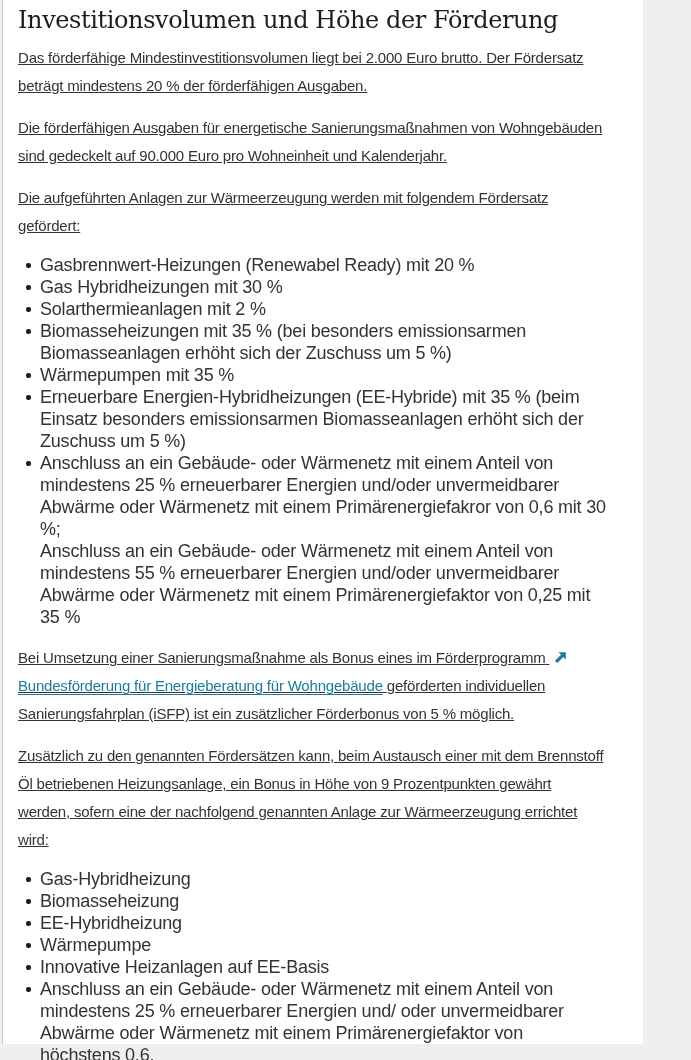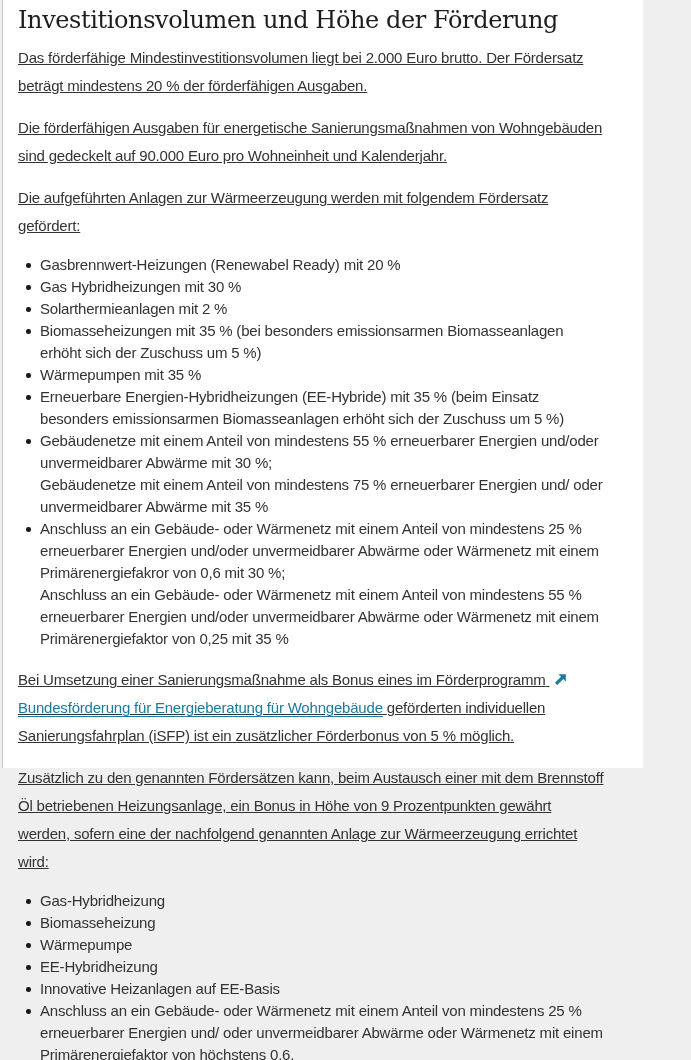--- a/index.html
+++ b/index.html
@@ -12,21 +12,21 @@
   body{
     width:691px;height:1060px;
     background:#efefef;
     font-family:"Liberation Sans",sans-serif;
     overflow:hidden;
     position:relative;
   }
   .content{
     position:absolute;
     left:2px;top:0;
-    width:641px;height:768px;
+    width:641px;height:1044px;
     background:#ffffff;
     border-left:1px solid #c9c9c9;
     padding:4px 36px 0 15px;
   }
   h2{
     font-family:"DejaVu Serif","Liberation Serif",serif;
     font-weight:500;
     font-size:24px;
     line-height:32px;
     letter-spacing:-0.4px;
@@ -43,21 +43,21 @@
     text-decoration:underline;
   }
   ul.bullet-list{
     list-style:none;
     margin:0 0 16px 0;
     padding:0;
   }
   ul.bullet-list li{
     position:relative;
     padding-left:22px;
-    font-size:15px;
+    font-size:18px;
     line-height:22px;
     letter-spacing:-0.2px;
     color:var(--body-color);
   }
   ul.bullet-list li::before{
     content:"";
     position:absolute;
     left:8px;top:9px;
     width:4.5px;height:4.5px;
     border-radius:50%;
@@ -97,36 +97,35 @@
 
   <p>Die aufgeführten Anlagen zur Wärmeerzeugung werden mit folgendem Fördersatz gefördert:</p>
 
   <ul class="bullet-list">
       <li>Gasbrennwert-Heizungen (Renewabel Ready) mit 20 %</li>
       <li>Gas Hybridheizungen mit 30 %</li>
       <li>Solarthermieanlagen mit 2 %</li>
       <li>Biomasseheizungen mit 35 % (bei besonders emissionsarmen Biomasseanlagen erhöht sich der Zuschuss um 5 %)</li>
       <li>Wärmepumpen mit 35 %</li>
       <li>Erneuerbare Energien-Hybridheizungen (EE-Hybride) mit 35 % (beim Einsatz besonders emissionsarmen Biomasseanlagen erhöht sich der Zuschuss um 5 %)</li>
-      <li>Gebäudenetze mit einem Anteil von mindestens 55 % erneuerbarer Energien und/oder unvermeidbarer Abwärme mit 30 %;<br>Gebäudenetze mit einem Anteil von mindestens 75 % erneuerbarer Energien und/ oder unvermeidbarer Abwärme mit 35 %</li>
       <li>Anschluss an ein Gebäude- oder Wärmenetz mit einem Anteil von mindestens 25 % erneuerbarer Energien und/oder unvermeidbarer Abwärme oder Wärmenetz mit einem Primärenergiefakror von 0,6 mit 30 %;<br>Anschluss an ein Gebäude- oder Wärmenetz mit einem Anteil von mindestens 55 % erneuerbarer Energien und/oder unvermeidbarer Abwärme oder Wärmenetz mit einem Primärenergiefaktor von 0,25 mit 35 %</li>
     </ul>
 
   <p><span>Bei Umsetzung einer Sanierungsmaßnahme als Bonus eines im Förderprogramm</span>
     <a class="ext-link"><span class="ext-icon"><svg viewBox="0 0 16 16" aria-hidden="true">
             <polygon points="5.5,1.5 14.5,1.5 14.5,10.5" fill="currentColor"></polygon>
             <polygon points="1.2,12 9,4.2 11.8,7 4,14.8" fill="currentColor"></polygon>
           </svg></span><span class="link-label">Bundesförderung für Energieberatung für Wohngebäude</span></a>
     <span>geförderten individuellen Sanierungsfahrplan (iSFP) ist ein zusätzlicher Förderbonus von 5 % möglich.</span></p>
 
 
   <p>Zusätzlich zu den genannten Fördersätzen kann, beim Austausch einer mit dem Brennstoff Öl betriebenen Heizungsanlage, ein Bonus in Höhe von 9 Prozentpunkten gewährt werden, sofern eine der nachfolgend genannten Anlage zur Wärmeerzeugung errichtet wird:</p>
 
   <ul class="bullet-list">
       <li>Gas-Hybridheizung</li>
       <li>Biomasseheizung</li>
+      <li>EE-Hybridheizung</li>
       <li>Wärmepumpe</li>
-      <li>EE-Hybridheizung</li>
       <li>Innovative Heizanlagen auf EE-Basis</li>
       <li>Anschluss an ein Gebäude- oder Wärmenetz mit einem Anteil von mindestens 25 % erneuerbarer Energien und/ oder unvermeidbarer Abwärme oder Wärmenetz mit einem Primärenergiefaktor von höchstens 0,6.</li>
     </ul>
 
 </div>
 
 </body></html>

